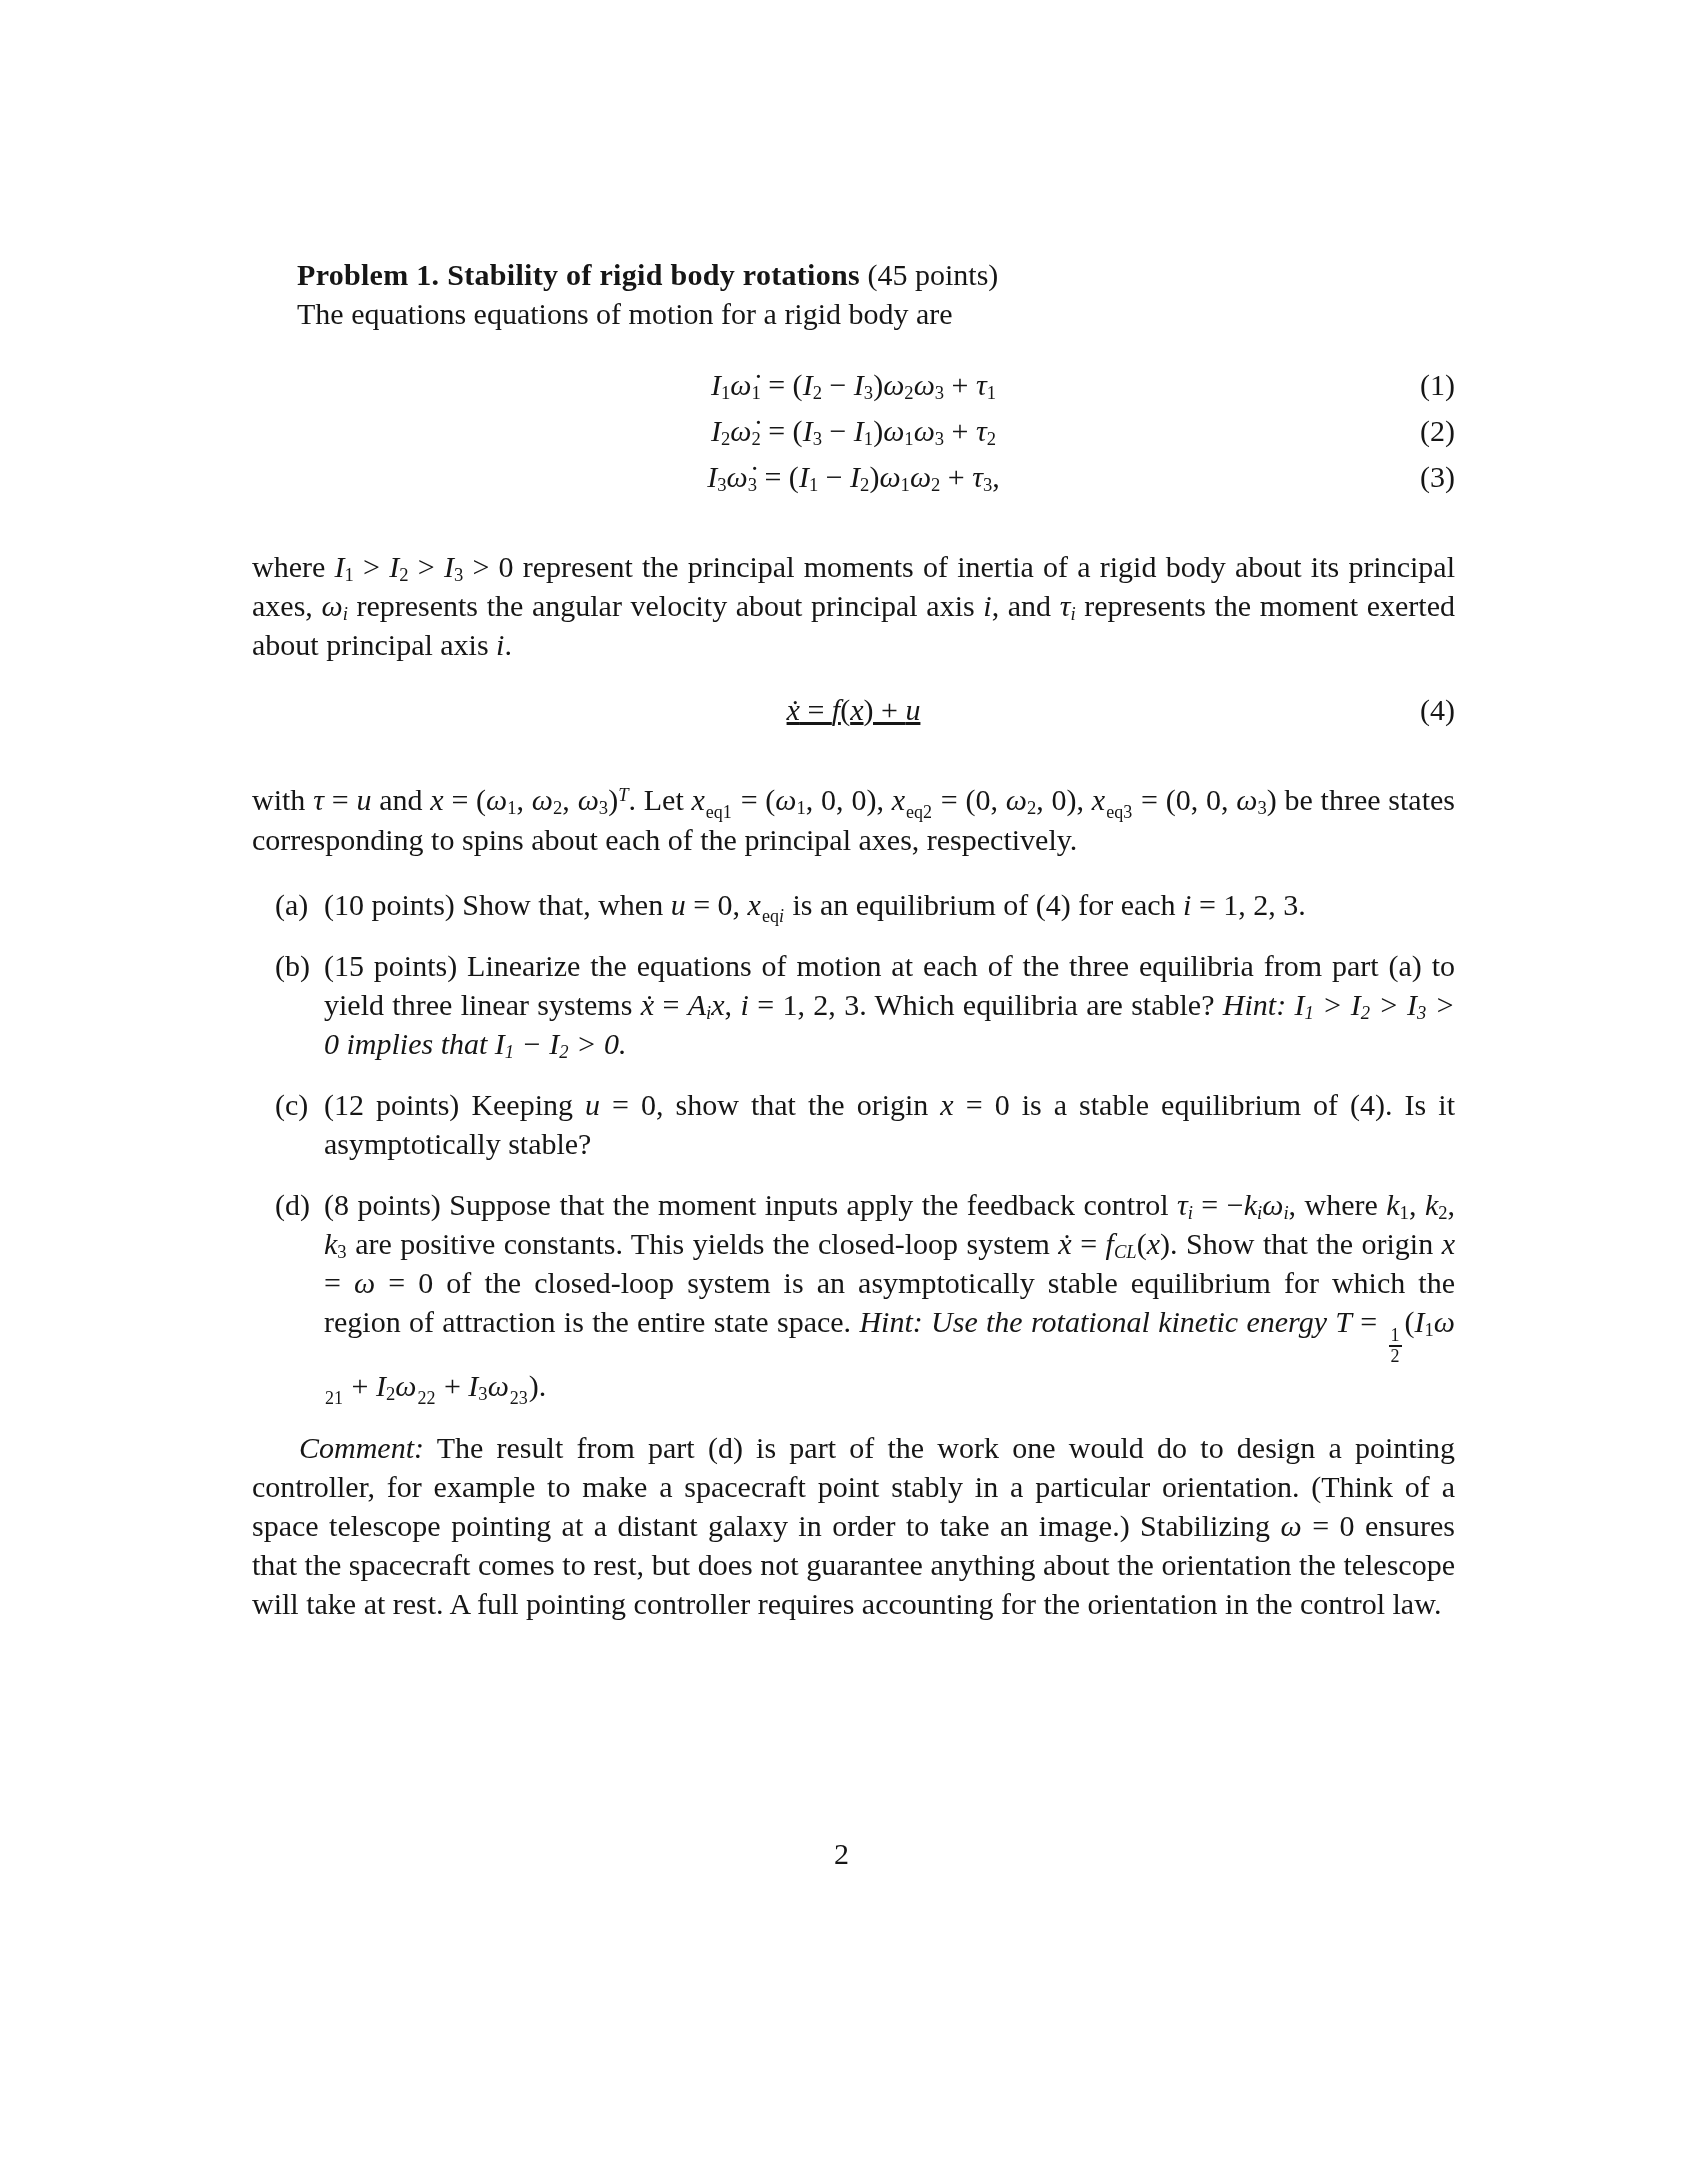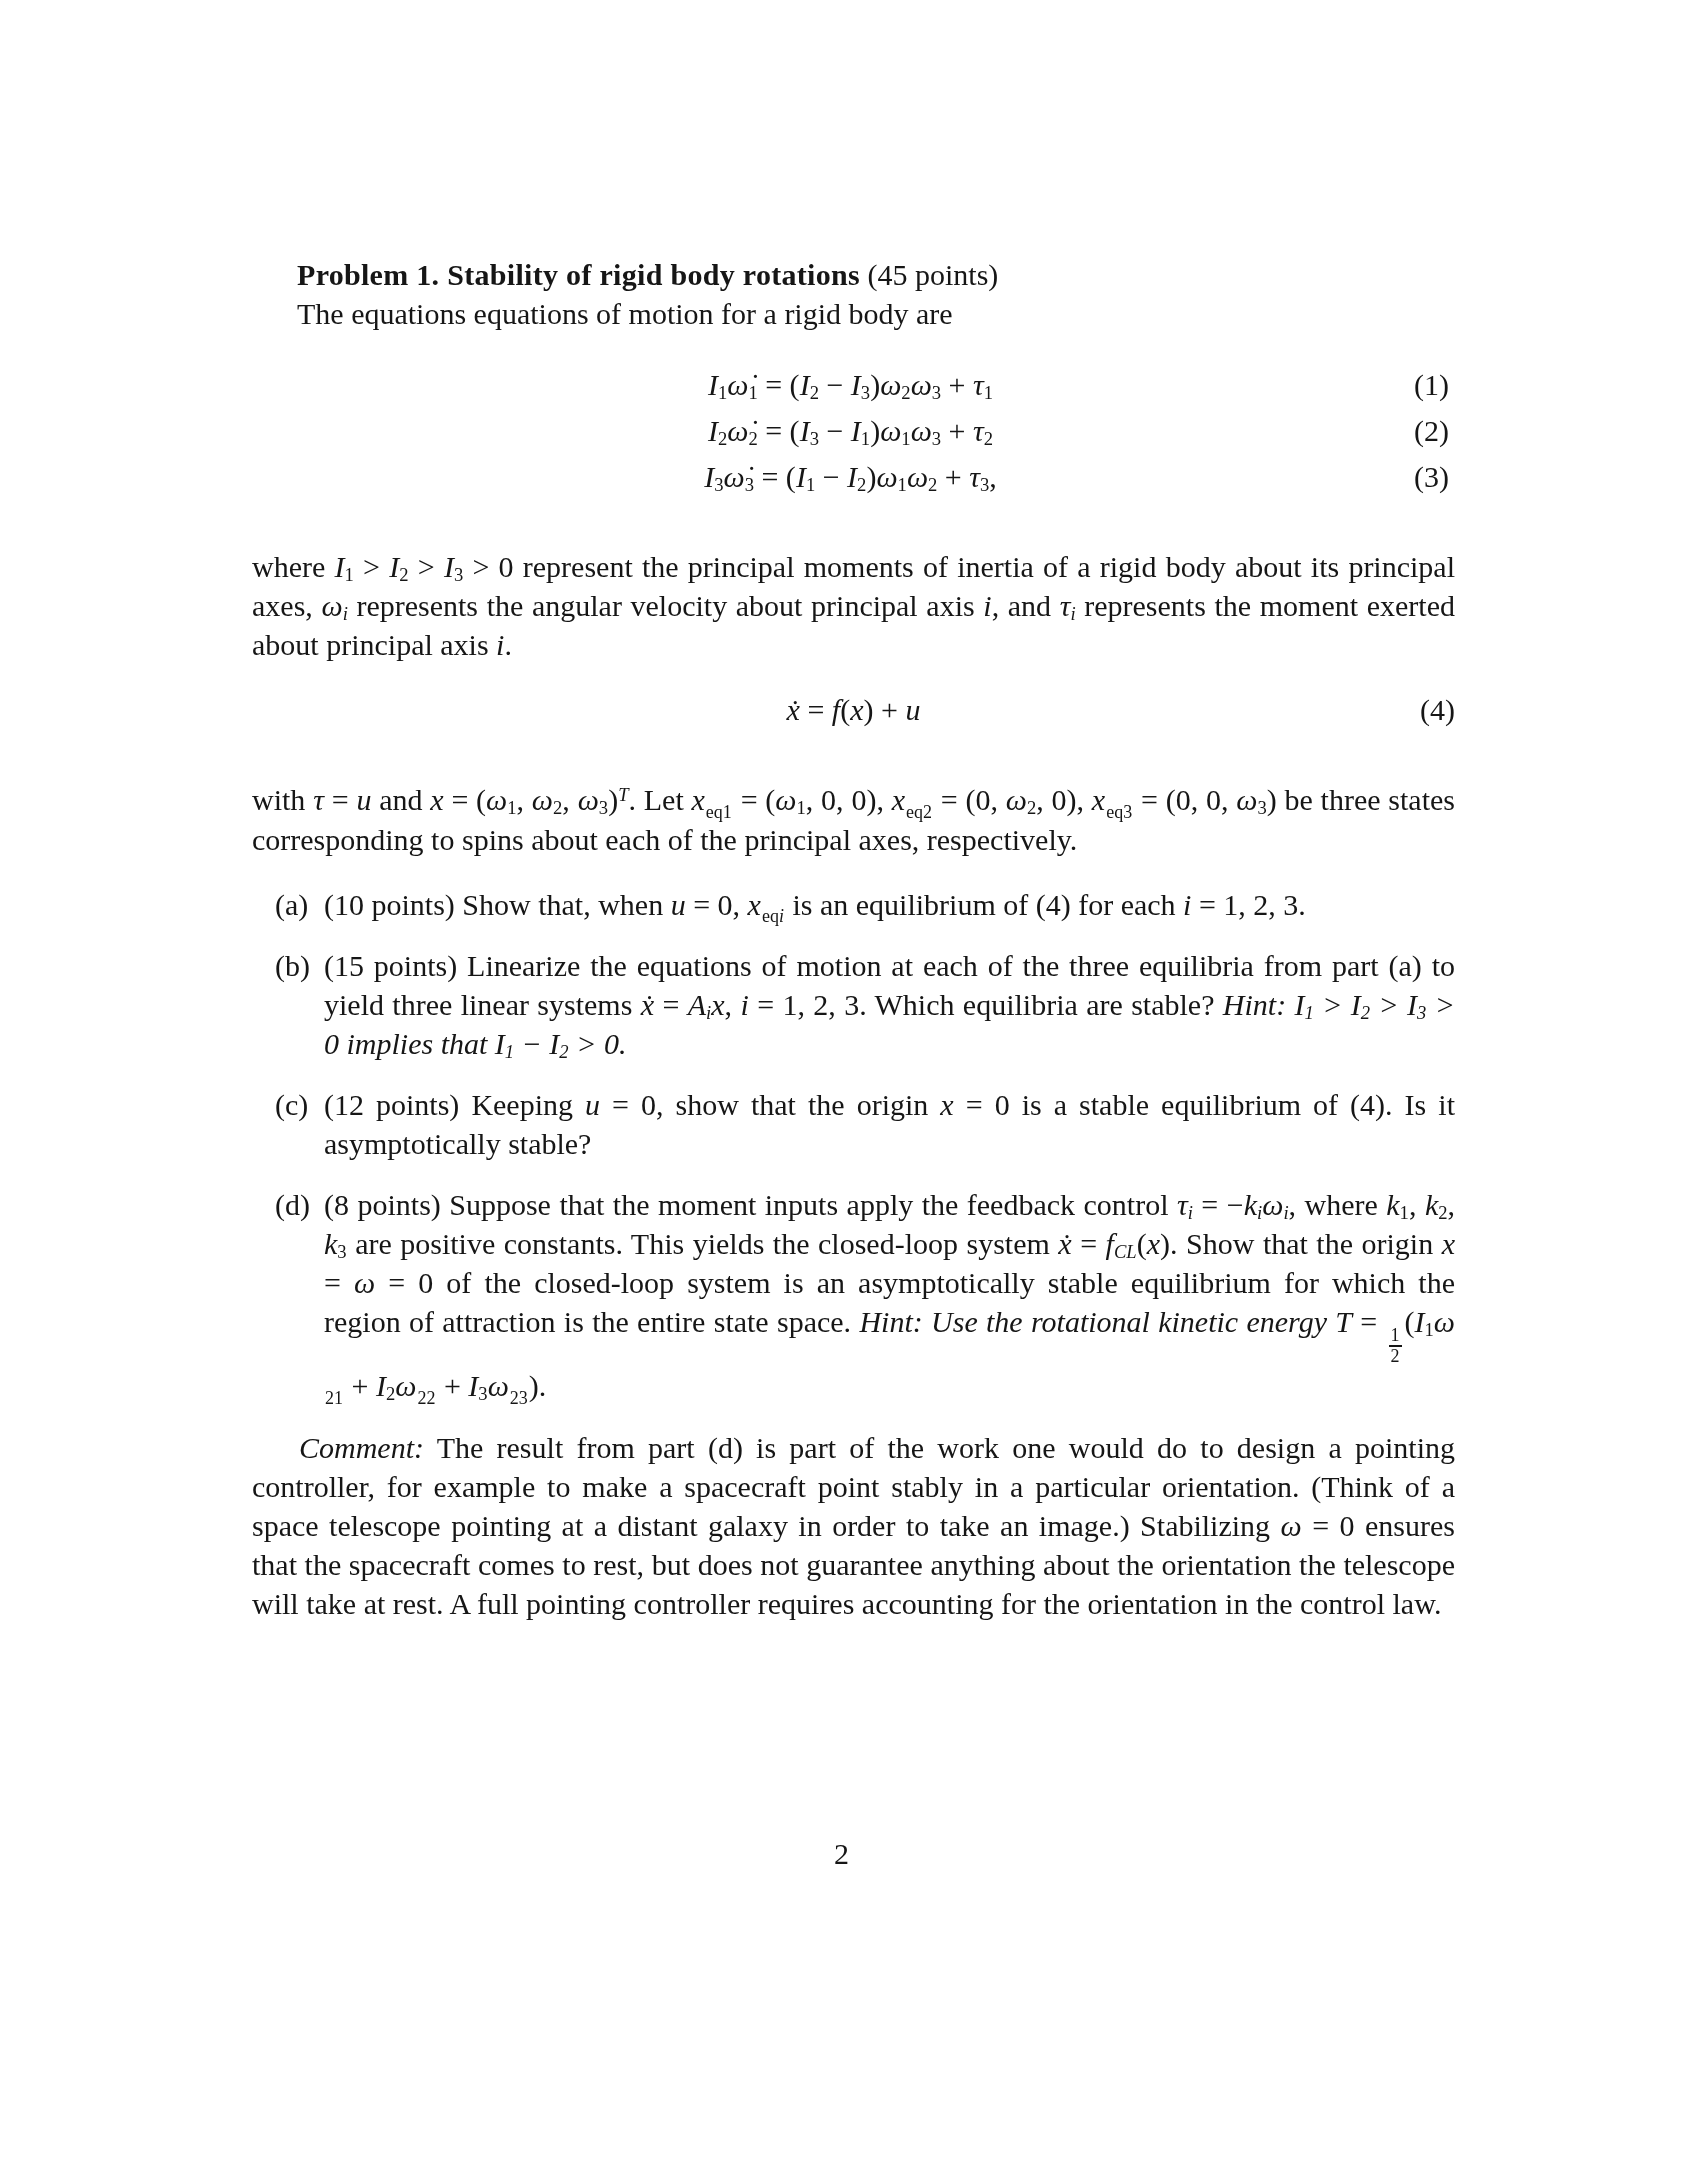--- a/index.html
+++ b/index.html
@@ -17,30 +17,30 @@
   .content {
     position: absolute;
     left: 252px;
     top: 255px;
     width: 1203px;
   }
   p { margin: 0; }
   .title-line, .intro-line { margin-left: 45px; text-align: left; }
   .title-bold { font-weight: bold; letter-spacing: 0.3px; }
 
-  .eqgroup { margin: 28px 6px 38px 0; }
+  .eqgroup { margin: 28px 0 38px 0; }
   .eqline {
     position: relative;
     height: 46px;
     display: flex;
     align-items: center;
     justify-content: center;
   }
   .eqnum { position: absolute; right: 0; top: 50%; transform: translateY(-50%); }
-  .eq4wrap { margin: 22px 0 22px 0; }
+  .eq4wrap { margin: 22px 0 22px 0; text-decoration: underline; }
 
   .para { text-align: justify; margin-top: 48px; }
   .indent { text-indent: 45px; }
 
   .items { margin-top: 26px; }
   .item { display: flex; margin: 0 0 22px 23px; }
   .item-label { flex: 0 0 49px; }
   .item-body { flex: 1; text-align: justify; }
 
   .comment { margin-top: 0; text-indent: 47px; text-align: justify; font-family: Liberation Serif, serif; }

